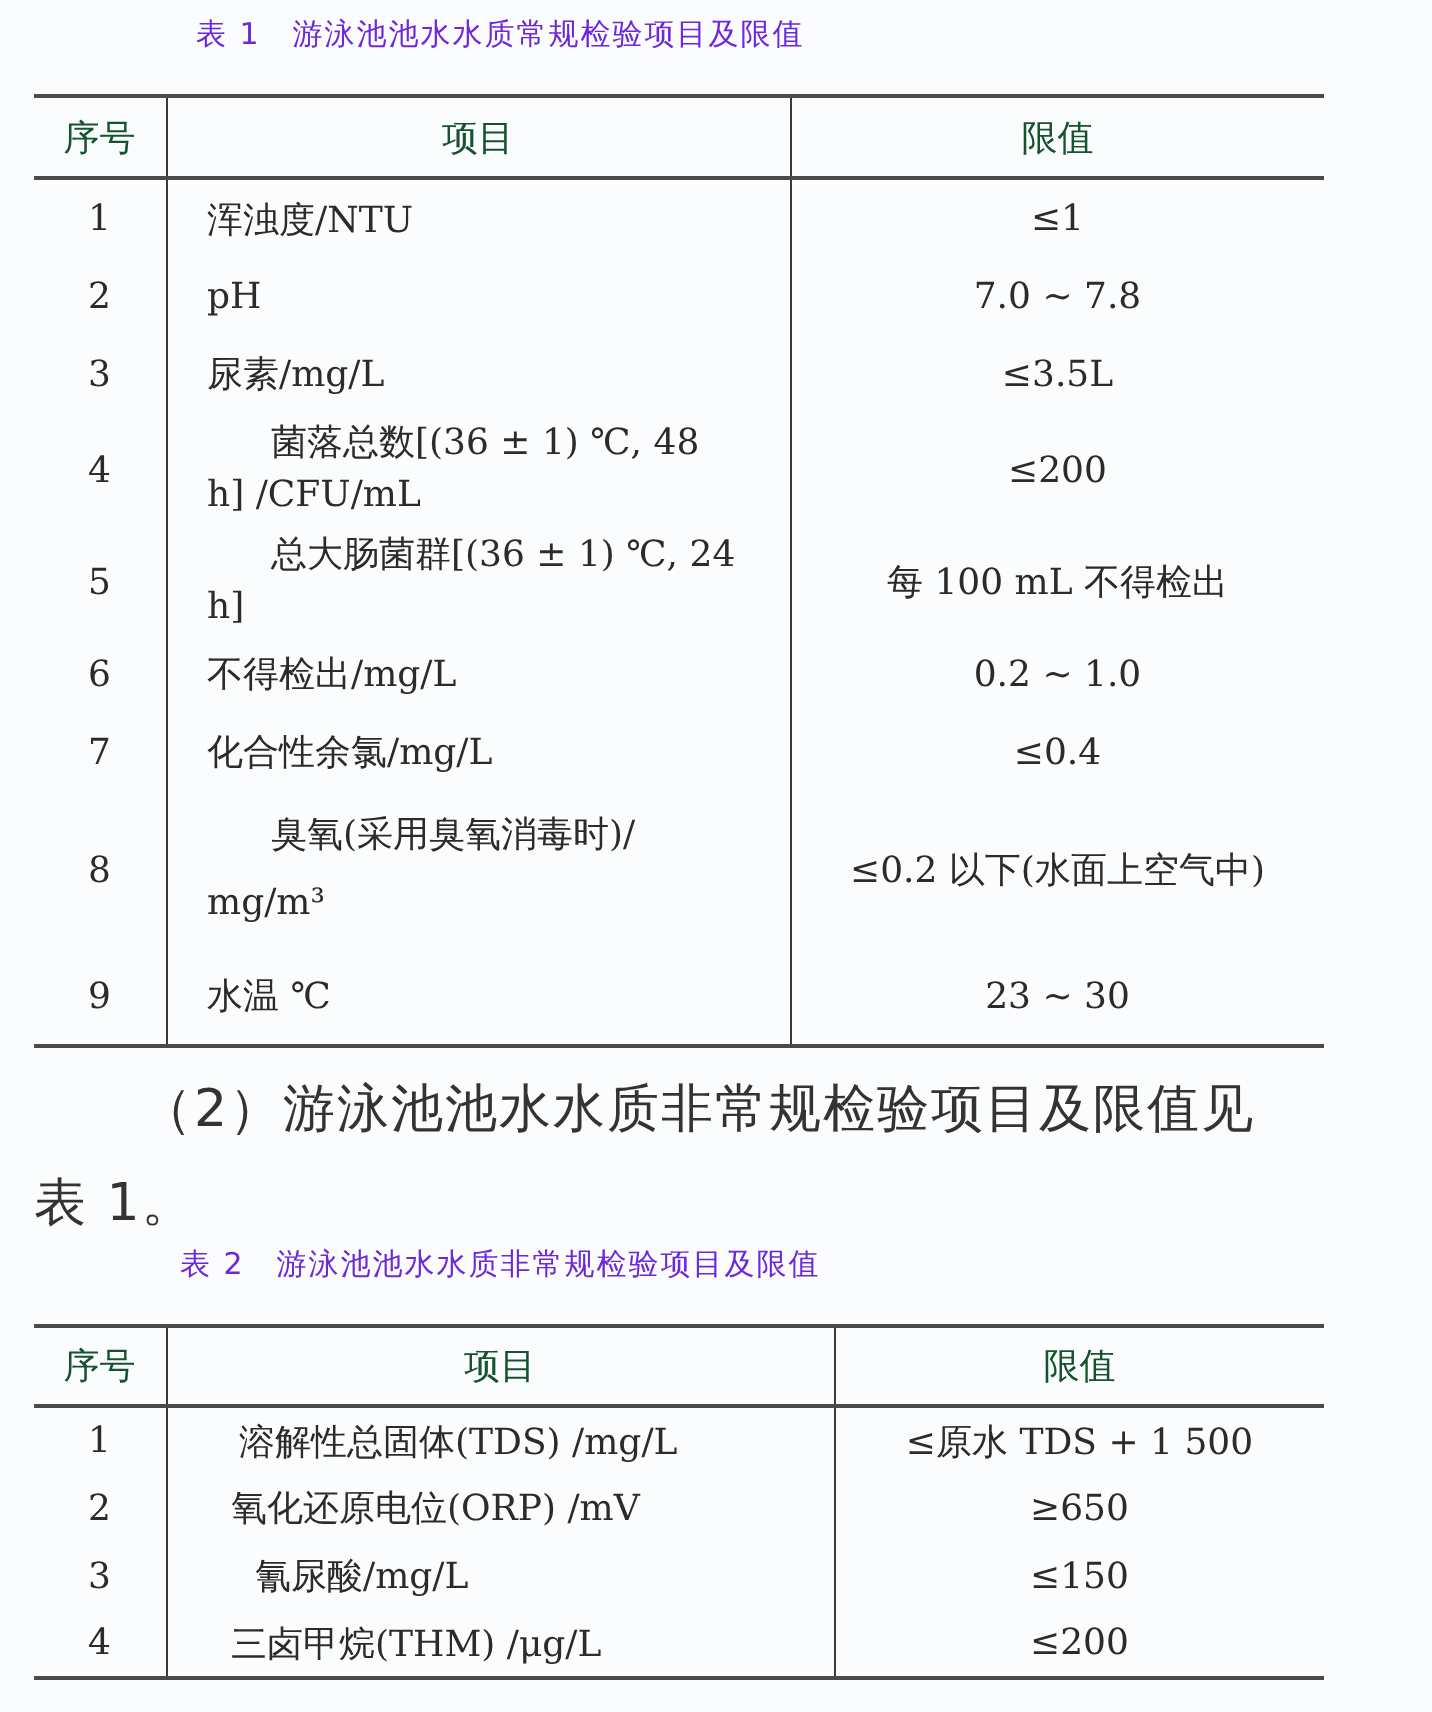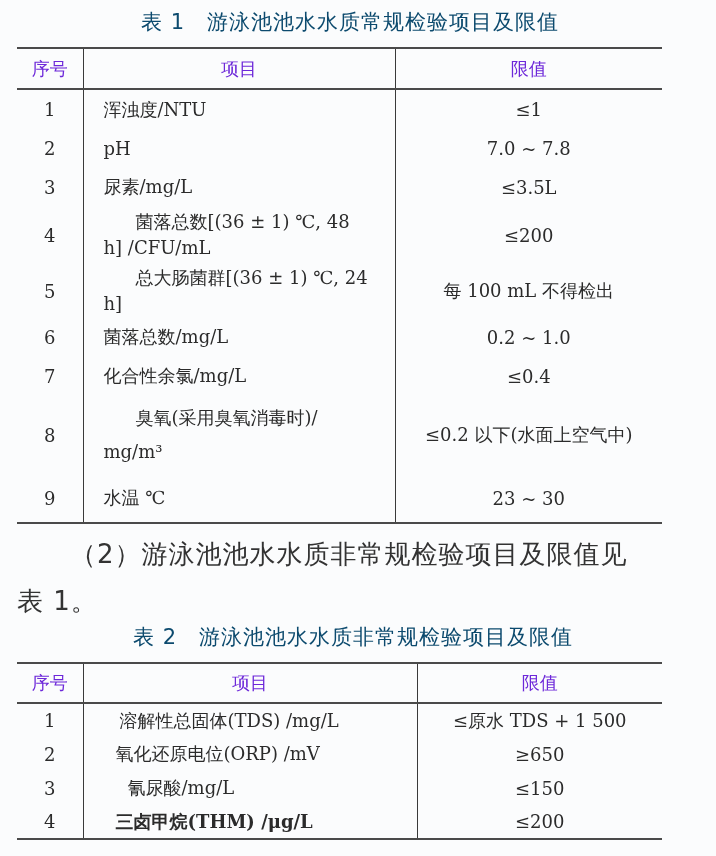--- a/index.html
+++ b/index.html
@@ -6,30 +6,30 @@
   body {
     width: 716px; height: 856px; overflow: hidden;
     background: #fbfcfd;
     color: #2a2a2a;
     font-family: "DejaVu Serif", "Liberation Serif", serif;
     position: relative;
   }
   .abs { position: absolute; }
   .caption {
     font-family: "DejaVu Sans", "Liberation Sans", sans-serif;
-    font-size: 21px; color: #0c4a6e;
-    white-space: nowrap; letter-spacing: 1px; margin-left: 43px;
+    font-size: 15px; color: #6d28d9;
+    white-space: nowrap; letter-spacing: 1px;
   }
   table.t {
     position: absolute; border-collapse: collapse;
     font-size: 18px; color: #2b2b2b;
   }
   table.t th {
     font-family: "DejaVu Sans", "Liberation Sans", sans-serif;
-    font-weight: normal; font-size: 18px; color: #6d28d9;
+    font-weight: normal; font-size: 18px; color: #14532d;
     border-top: 2px solid #4a4a4a; border-bottom: 2px solid #4a4a4a;
     padding: 0; text-align: center;
   }
   table.t td { padding: 0; vertical-align: middle; }
   table.t .c1 { border-right: 1.5px solid #3a3a3a; text-align: center; }
   table.t .c2 { border-right: 1.5px solid #3a3a3a; text-align: left; padding-left: 20px; }
   table.t .c3 { text-align: center; }
   table.t tr.last td { border-bottom: 2px solid #4a4a4a; }
   .ml { line-height: 26px; }
   .indent { padding-left: 32px; display: inline-block; }
@@ -89,21 +89,21 @@
     <tr style="height:54px;">
       <td class="c1">5</td>
       <td class="c2 ml">
         <span class="indent">总大肠菌群[(36 ± 1) ℃, 24</span><br>
         <span>h]</span>
       </td>
       <td class="c3">每 100 mL 不得检出</td>
     </tr>
     <tr style="height:38px;">
       <td class="c1">6</td>
-      <td class="c2">菌落总数/mg/L</td>
+      <td class="c2">不得检出/mg/L</td>
       <td class="c3">0.2 ~ 1.0</td>
     </tr>
     <tr style="height:40px;">
       <td class="c1">7</td>
       <td class="c2">化合性余氯/mg/L</td>
       <td class="c3">≤0.4</td>
     </tr>
     <tr style="height:78px;">
       <td class="c1">8</td>
       <td class="c2" style="line-height:34px;">
@@ -149,19 +149,19 @@
       <td class="c2" style="padding-left:32px;">氧化还原电位(ORP) /mV</td>
       <td class="c3">≥650</td>
     </tr>
     <tr style="height:34px;">
       <td class="c1">3</td>
       <td class="c2" style="padding-left:44px;">氰尿酸/mg/L</td>
       <td class="c3">≤150</td>
     </tr>
     <tr class="last" style="height:34px;">
       <td class="c1">4</td>
-      <td class="c2" style="padding-left:32px;font-weight:bold;">三卤甲烷(THM) /μg/L</td>
+      <td class="c2" style="padding-left:32px;">三卤甲烷(THM) /μg/L</td>
       <td class="c3">≤200</td>
     </tr>
   </tbody>
 </table>
 
 <div class="abs watermark" style="left:497px; top:817px;margin-top:43px;">头条 @大连健康官方账号</div>
 
 </body></html>

